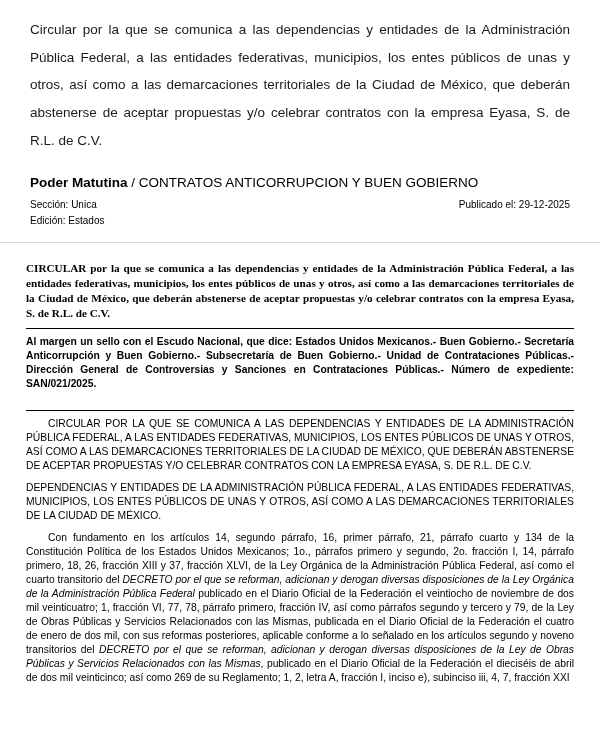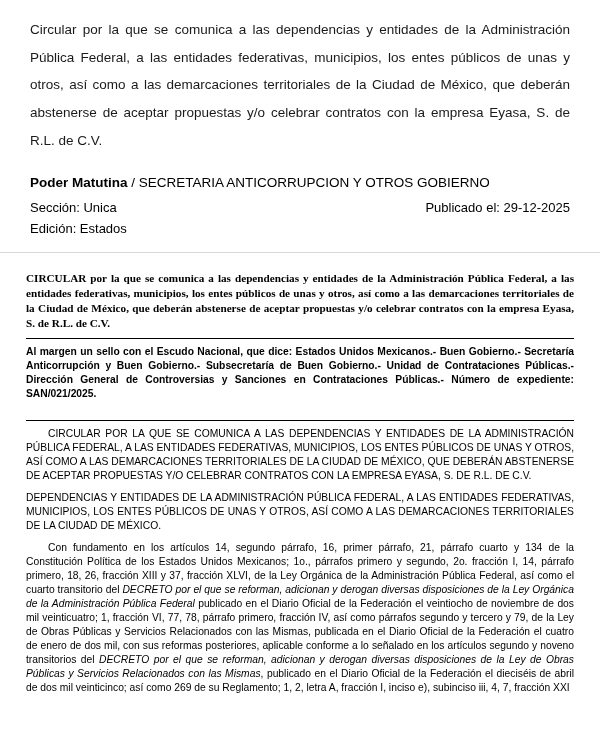--- a/index.html
+++ b/index.html
@@ -48,21 +48,21 @@
   .meta-line-1 .org {
     font-weight: bold;
   }
   .meta-line-1 .dep {
     font-weight: normal;
   }
   .meta-row {
     display: flex;
     justify-content: space-between;
     align-items: baseline;
-    font-size: 13px;
+    font-size: 10px;
     line-height: 1.65;
   }
   .meta-row .left {
     white-space: nowrap;
   }
   .meta-row .right {
     white-space: nowrap;
   }
 
   
@@ -116,21 +116,21 @@
 <body>
 
 <div class="page">
 
   <div class="summary">
     <p>Circular por la que se comunica a las dependencias y entidades de la Administración Pública Federal, a las entidades federativas, municipios, los entes públicos de unas y otros, así como a las demarcaciones territoriales de la Ciudad de México, que deberán abstenerse de aceptar propuestas y/o celebrar contratos con la empresa Eyasa, S. de R.L. de C.V.</p>
   </div>
 
   <div class="meta">
     <div class="meta-line-1">
-      <span class="org">Poder Matutina</span><span class="dep"> / </span><span class="dep">SECRETARIA ANTICORRUPCION Y OTROS GOBIERNO</span>
+      <span class="org">Poder Matutina</span><span class="dep"> / </span><span class="dep">CONTRATOS ANTICORRUPCION Y BUEN GOBIERNO</span>
     </div>
     <div class="meta-row">
       <span class="left">Sección: Unica</span>
       <span class="right">Publicado el: 29-12-2025</span>
     </div>
     <div class="meta-row">
       <span class="left">Edición: Estados</span>
       <span class="right"></span>
     </div>
   </div>

